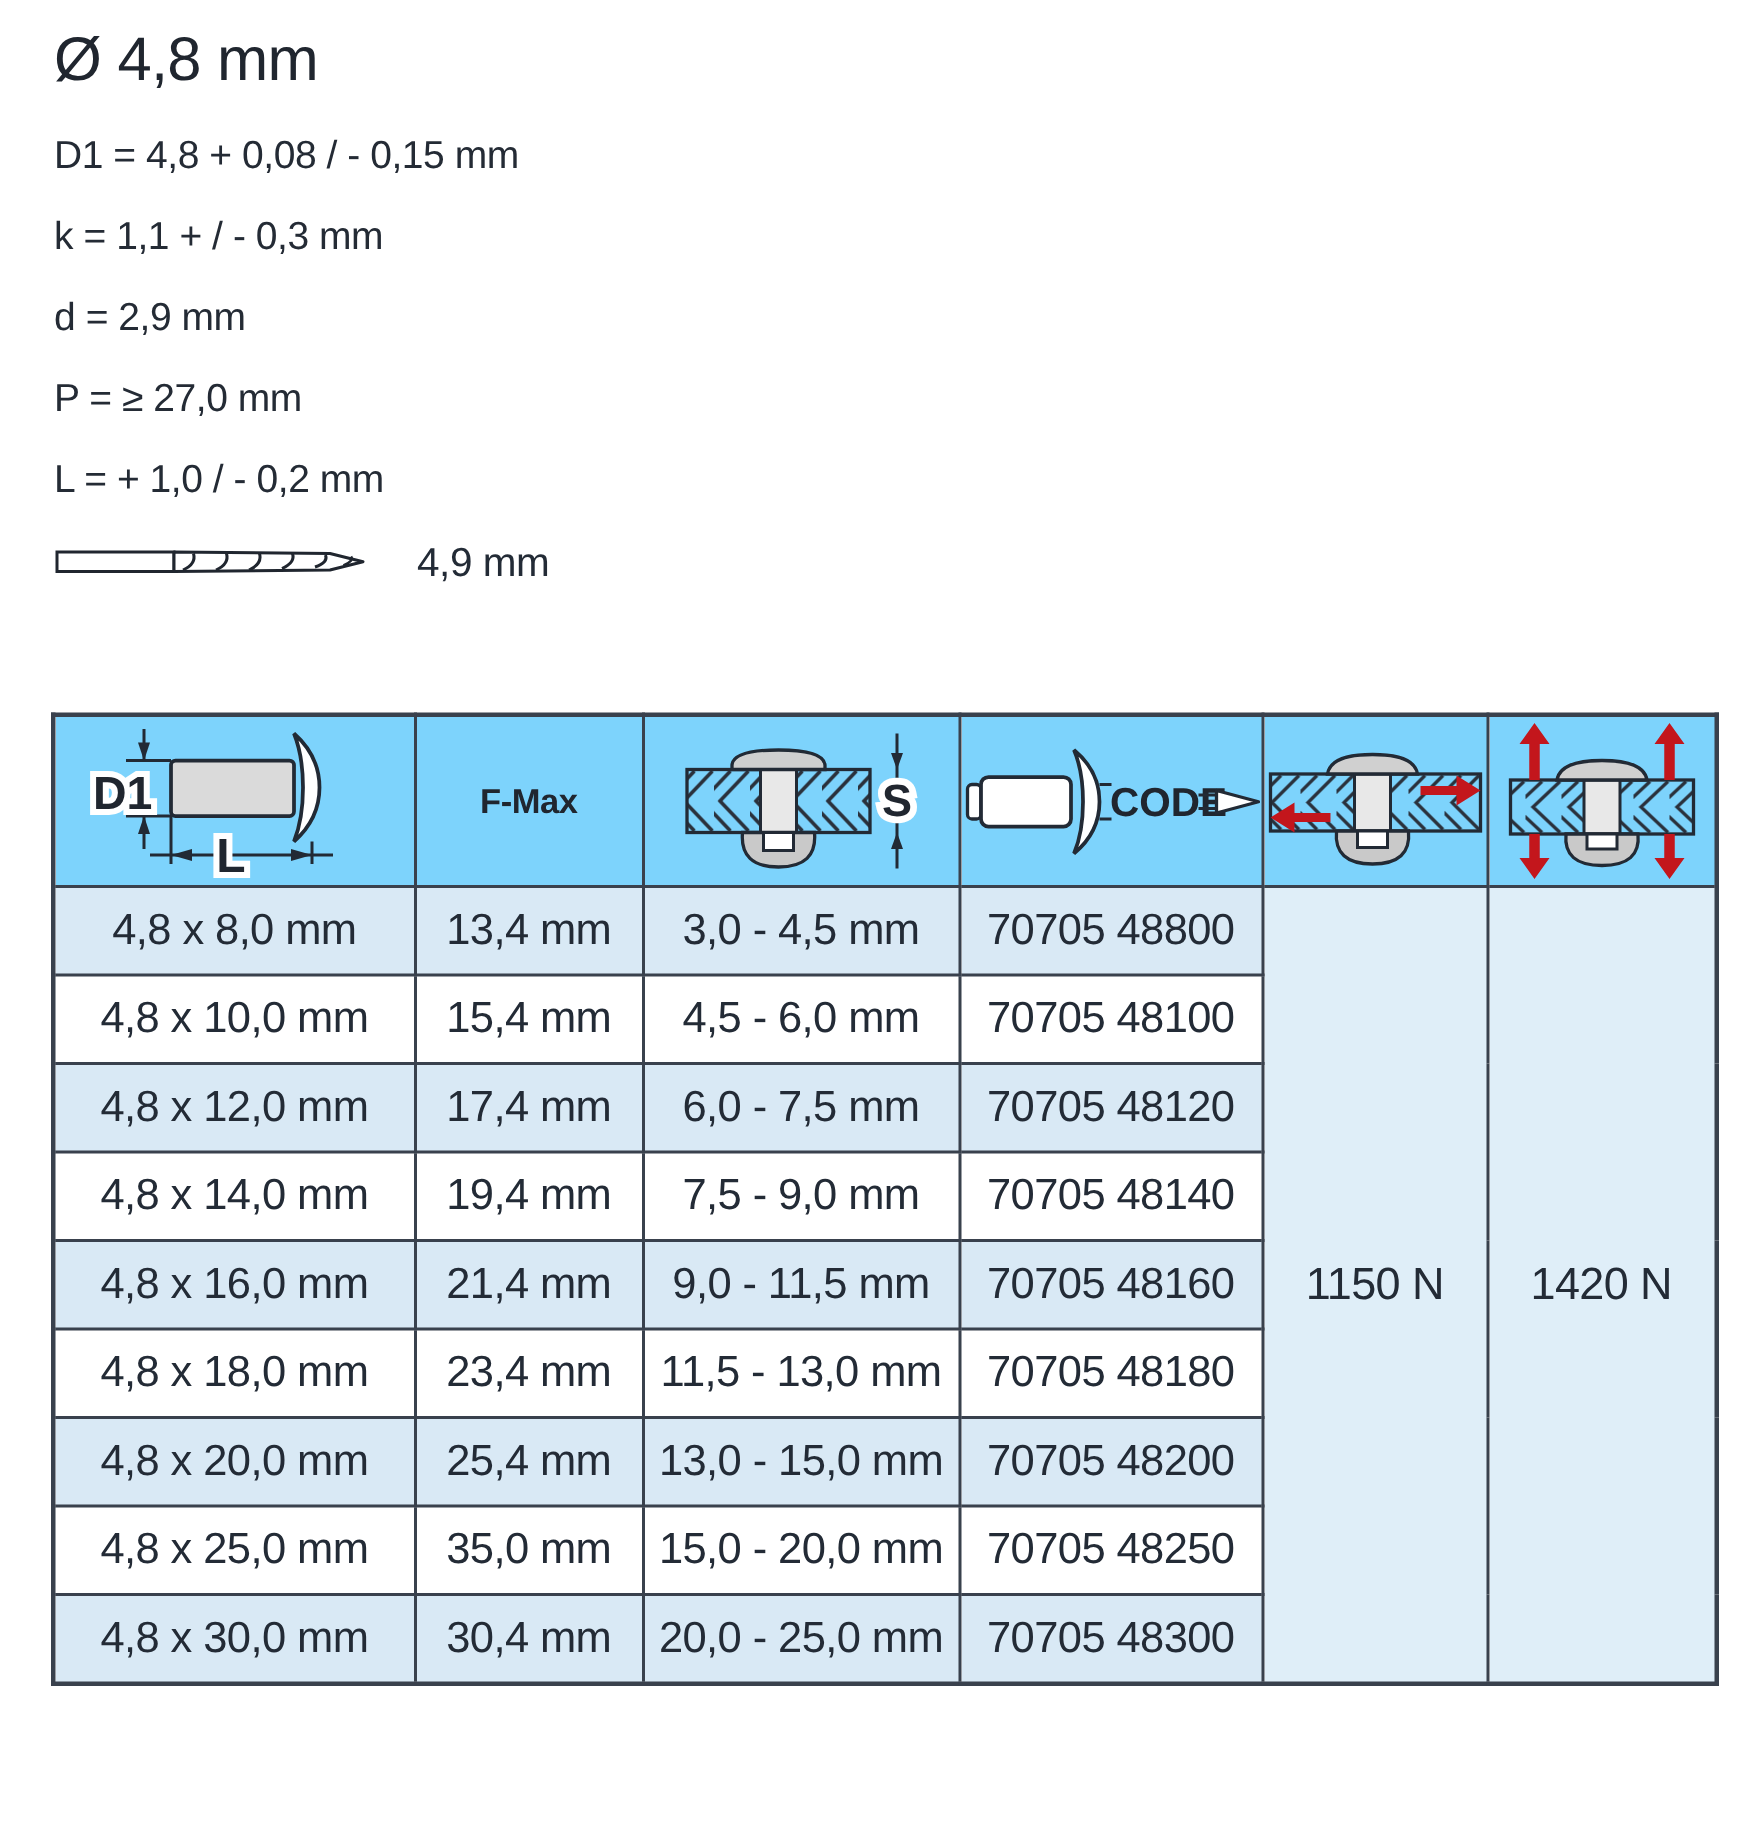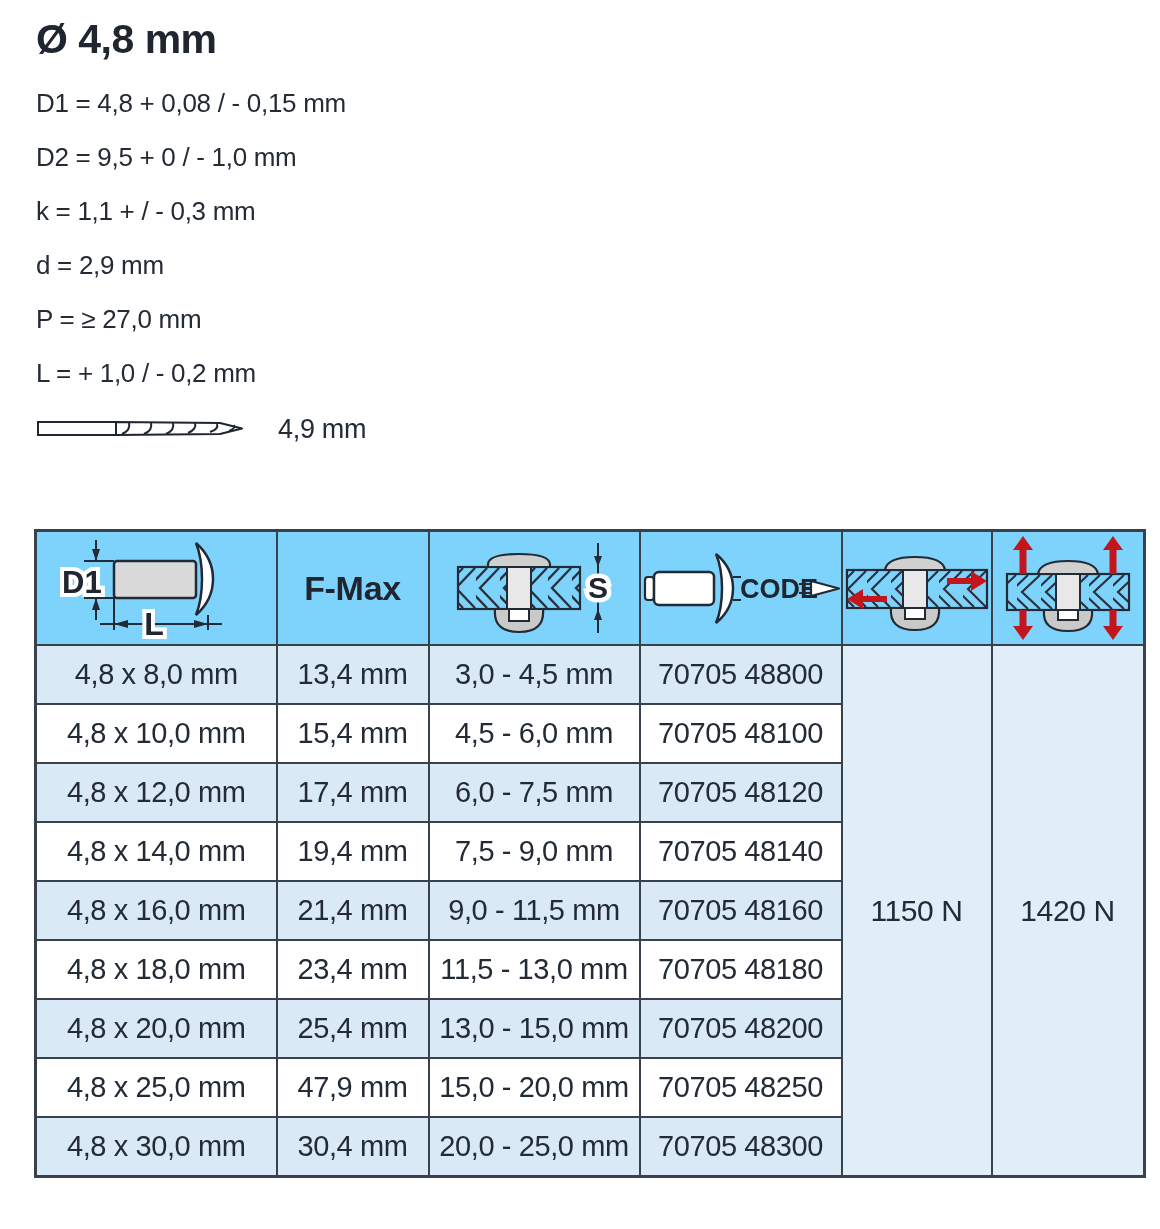--- a/index.html
+++ b/index.html
@@ -6,21 +6,21 @@
   .page{
     position:relative;
     width:1160px;height:1229px;
     background:#ffffff;
     font-family:"Liberation Sans", sans-serif;
     color:#232b36;
     overflow:hidden;
   }
   .top{padding:16px 0 0 36px;}
   .title{
-    font-size:41px;font-weight:700;margin:0 0 26px 0;
+    font-size:41px;font-weight:400;margin:0 0 26px 0;
     letter-spacing:-0.5px;color:#20262f;
   }
   .spec-line{
     font-size:26px;line-height:28px;margin:10px 0 26px 0;
     letter-spacing:-0.3px;color:#242b35;
   }
   .drill-row{display:flex;align-items:center;gap:30px;margin-top:16px;height:32px;}
   .drill-label{font-size:27px;letter-spacing:-0.3px;}
 
   table.spec-table{
@@ -34,32 +34,31 @@
     padding:0;
     text-align:center;
     vertical-align:middle;
     overflow:hidden;
   }
   .spec-table th{height:112px;background:#7dd3fc;}
   .spec-table td{height:57px;font-size:29px;letter-spacing:-0.4px;white-space:nowrap;}
   tbody tr:nth-child(odd) td.data-cell{background:#d9e9f5;}
   tbody tr:nth-child(even) td.data-cell{background:#ffffff;}
   td.span-cell{background:#dfeef8;font-size:30px;}
-  th .hdr-text{font-size:34px;letter-spacing:-0.3px;color:#20262f;text-align:center;}
+  th .hdr-text{font-size:23px;letter-spacing:-0.3px;color:#20262f;text-align:center;}
   th svg{display:block;margin:0 auto;}
 </style>
 </head>
 <body>
 
 <div class="page">
 
   <div class="top">
     <h1 class="title">Ø 4,8 mm</h1>
     <p class="spec-line">D1 = 4,8 + 0,08 / - 0,15 mm</p>
-    <p class="spec-line">D2 = 9,5 + 0 / - 1,0 mm</p>
     <p class="spec-line">k = 1,1 + / - 0,3 mm</p>
     <p class="spec-line">d = 2,9 mm</p>
     <p class="spec-line">P = ≥ 27,0 mm</p>
     <p class="spec-line">L = + 1,0 / - 0,2 mm</p>
 
     <div class="drill-row">
       <svg width="212" height="28" viewBox="0 0 212 28">
         <rect x="2" y="7" width="78" height="13" fill="#ffffff" stroke="#20262f" stroke-width="2"></rect>
         <polygon points="80,7 184,8 206,13.5 184,19 80,20" fill="#ffffff" stroke="#20262f" stroke-width="2" stroke-linejoin="round"></polygon>
         <path d="M86,19 Q95,15 93,8" fill="none" stroke="#20262f" stroke-width="2"></path>
@@ -216,21 +215,21 @@
         <td class="data-cell">70705 48180</td>
       </tr>
       <tr>
         <td class="data-cell">4,8 x 20,0 mm</td>
         <td class="data-cell">25,4 mm</td>
         <td class="data-cell">13,0 - 15,0 mm</td>
         <td class="data-cell">70705 48200</td>
       </tr>
       <tr>
         <td class="data-cell">4,8 x 25,0 mm</td>
-        <td class="data-cell">47,9 mm</td>
+        <td class="data-cell">35,0 mm</td>
         <td class="data-cell">15,0 - 20,0 mm</td>
         <td class="data-cell">70705 48250</td>
       </tr>
       <tr>
         <td class="data-cell">4,8 x 30,0 mm</td>
         <td class="data-cell">30,4 mm</td>
         <td class="data-cell">20,0 - 25,0 mm</td>
         <td class="data-cell">70705 48300</td>
       </tr>
     </tbody>

